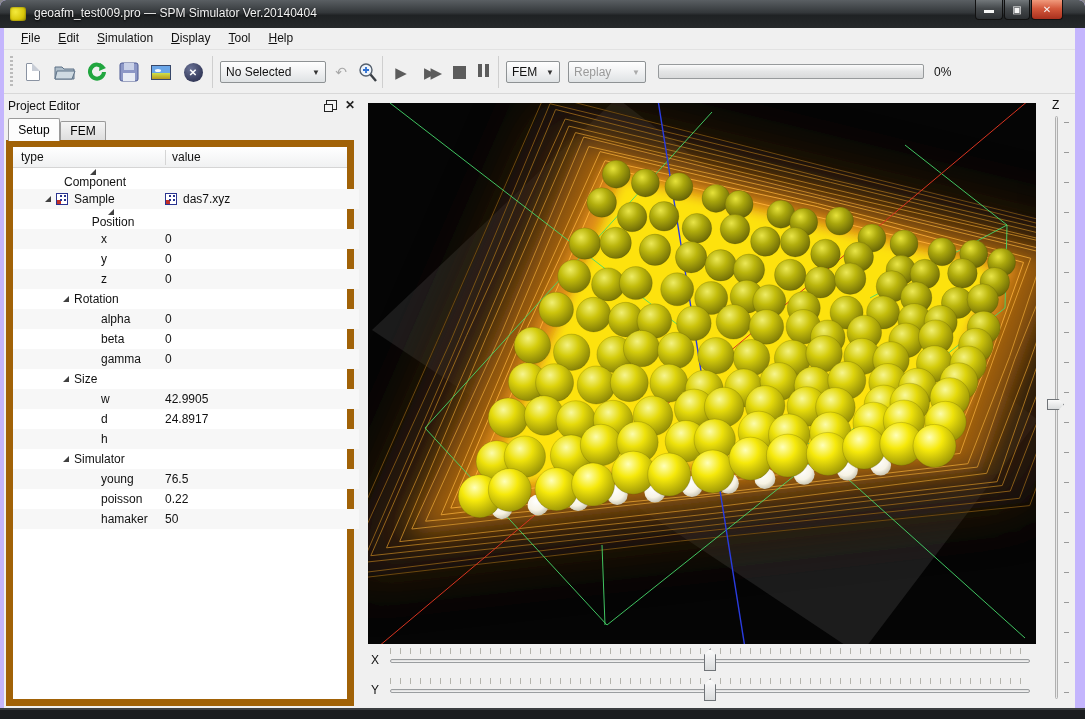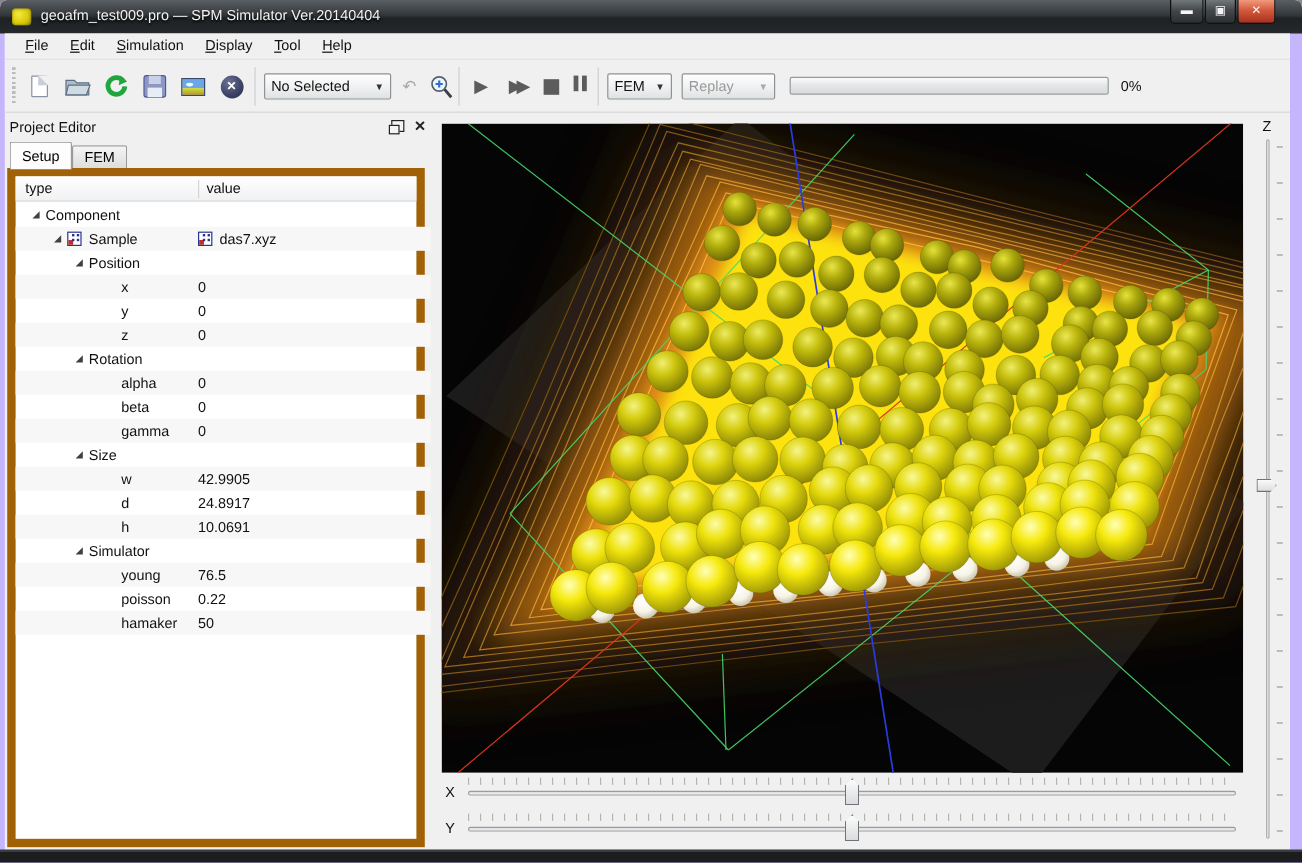--- a/index.html
+++ b/index.html
@@ -175,39 +175,39 @@
   </div>
   <div class="tab active abs">Setup</div>
   <div class="tab inactive abs">FEM</div>
   <div class="ptable">
     <div class="thead">
       <span class="c1">type</span>
       <span class="c2">value</span>
     </div>
     <div id="treebody" style="position:absolute;left:0;top:22px;width:346px;height:542px;">
         <div class="trow" style="top: 0px;">
-          <div class="tcell" style="left: 14px; width: 136px;">
+          <div class="tcell" style="left: 14px; width: 136px; flex-direction: column;">
             <span class="exp"></span>
             <span>Component</span>
           </div>
           <div class="tcell" style="left: 152px; width: 190px;"></div>
         </div>
         <div class="trow alt" style="top: 20px;">
           <div class="tcell" style="left: 32px; width: 118px;">
             <span class="exp"></span>
             <i class="ficon"></i>
             <span>Sample</span>
           </div>
           <div class="tcell" style="left: 152px; width: 190px;">
             <i class="ficon"></i>
             <span>das7.xyz</span>
           </div>
         </div>
         <div class="trow" style="top: 40px;">
-          <div class="tcell" style="left: 50px; width: 100px;">
+          <div class="tcell" style="left: 50px; width: 100px; flex-direction: column;">
             <span class="exp"></span>
             <span>Position</span>
           </div>
           <div class="tcell" style="left: 152px; width: 190px;"></div>
         </div>
         <div class="trow alt" style="top: 60px;">
           <div class="tcell" style="left: 88px; width: 62px;">
             <span>x</span>
           </div>
           <div class="tcell" style="left: 152px; width: 190px;">
@@ -280,23 +280,20 @@
           <div class="tcell" style="left: 88px; width: 62px;">
             <span>d</span>
           </div>
           <div class="tcell" style="left: 152px; width: 190px;">
             <span>24.8917</span>
           </div>
         </div>
         <div class="trow alt" style="top: 260px;">
           <div class="tcell" style="left: 88px; width: 62px;">
             <span>h</span>
-          </div>
-          <div class="tcell" style="left: 152px; width: 190px;">
-            <span>10.0691</span>
           </div>
         </div>
         <div class="trow" style="top: 280px;">
           <div class="tcell" style="left: 50px; width: 100px;">
             <span class="exp"></span>
             <span>Simulator</span>
           </div>
           <div class="tcell" style="left: 152px; width: 190px;"></div>
         </div>
         <div class="trow alt" style="top: 300px;">

